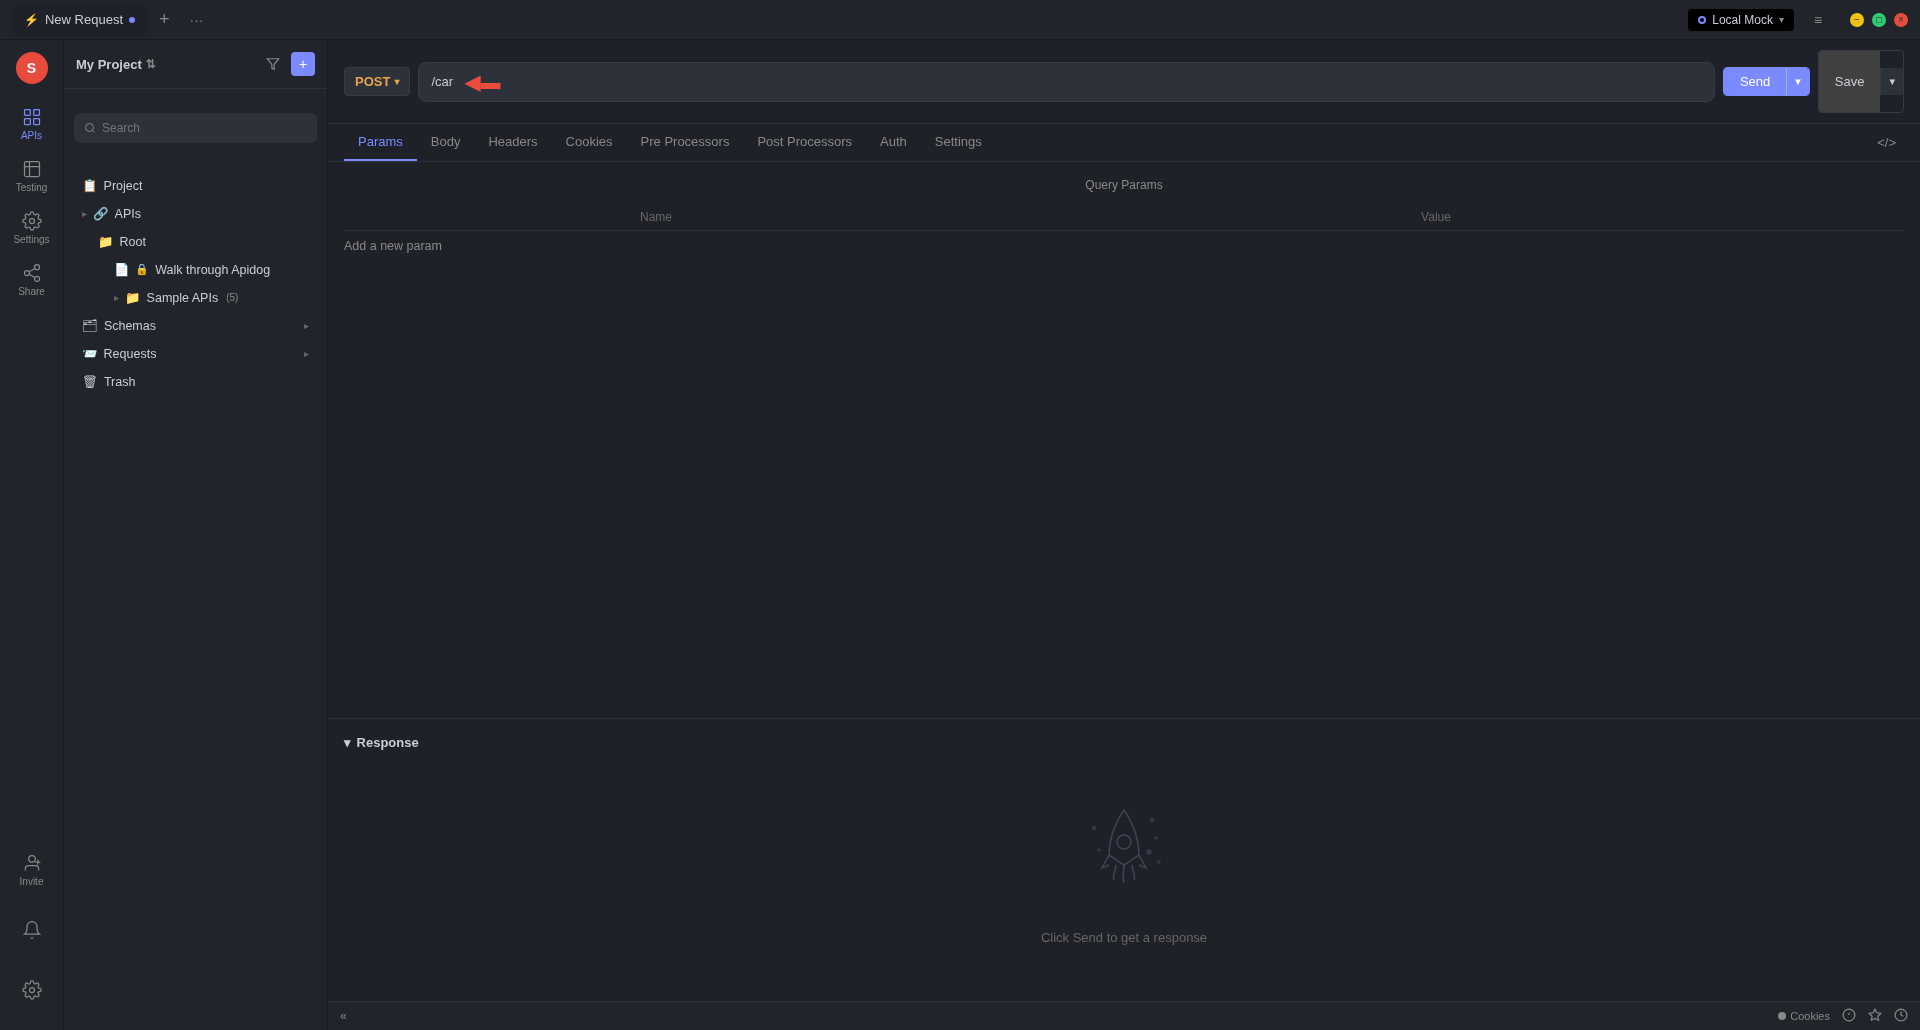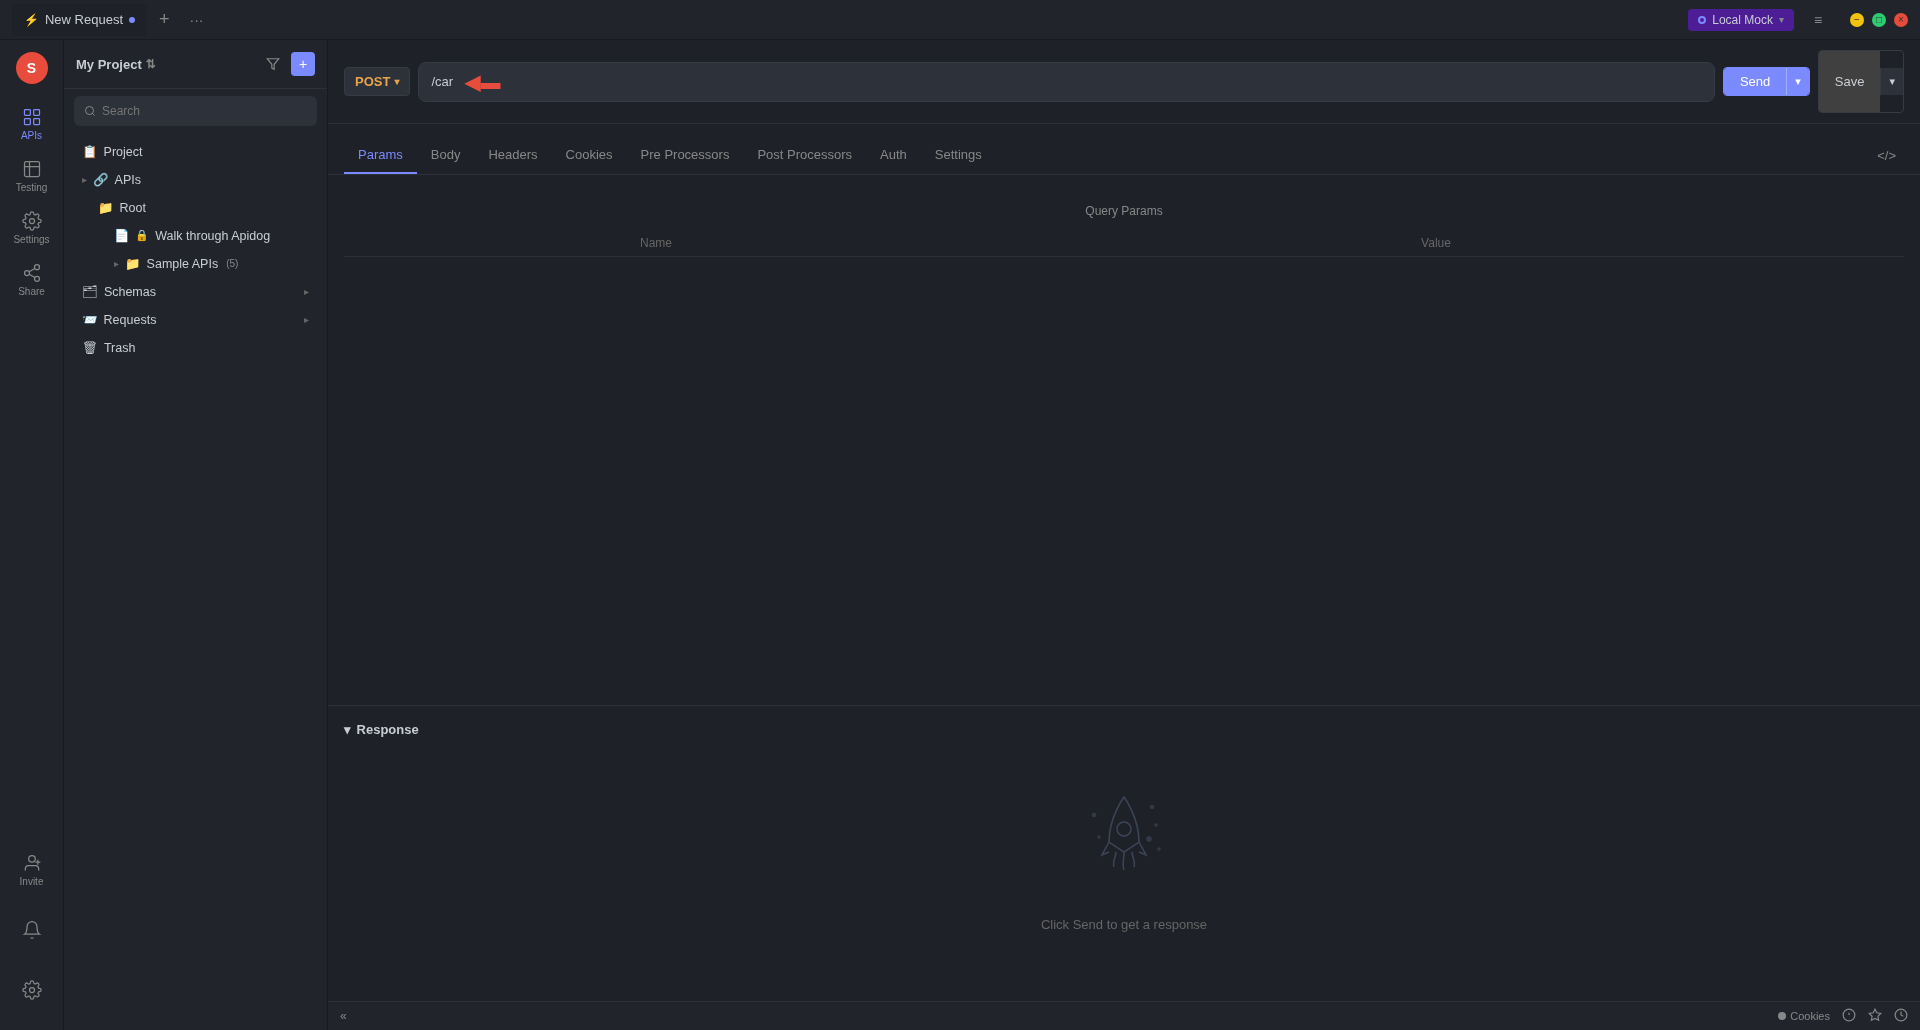--- a/index.html
+++ b/index.html
@@ -73,21 +73,21 @@
     }
     .titlebar-right {
       display: flex;
       align-items: center;
       gap: 12px;
     }
     .local-mock {
       display: flex;
       align-items: center;
       gap: 6px;
-      background: #4c1d95;
+      background: #000000;
       border-radius: 4px;
       padding: 4px 10px;
       font-size: 12px;
       cursor: pointer;
     }
     .local-mock-dot {
       width: 8px;
       height: 8px;
       border: 2px solid #7c8aff;
       border-radius: 50%;
@@ -223,21 +223,21 @@
       background: #7c8aff;
       color: #fff;
       border-radius: 4px;
     }
     .search-bar {
       padding: 8px 10px;
       display: flex;
       align-items: center;
       gap: 6px;
       background: #2c313a;
-      margin: 7px 10px;
+      margin: 24px 10px;
       border-radius: 6px;
     }
     .search-input {
       background: none;
       border: none;
       outline: none;
       color: #888;
       font-size: 12px;
       flex: 1;
     }
@@ -281,21 +281,20 @@
       gap: 4px;
     }
 
     
     .main-content {
       flex: 1;
       display: flex;
       flex-direction: column;
       background: #1e2127;
       overflow: hidden;
-      gap: 13px;
     }
 
     
     .request-bar {
       display: flex;
       align-items: center;
       gap: 8px;
       padding: 10px 16px;
       border-bottom: 1px solid #2c313a;
       background: #1e2127;
@@ -725,20 +724,23 @@
       <div class="code-icon">&lt;/&gt;</div>
     </div>
 
     <div class="params-area">
       <div class="section-label">Query Params</div>
       <div class="params-table">
         <div class="params-header">
           <div class="col-name">Name</div>
           <div class="col-value">Value</div>
         </div>
+        <div class="params-row">
+          <span class="add-param">Add a new param</span>
+        </div>
       </div>
     </div>
 
     <div class="response-section">
       <div class="response-header">
         <span>▾</span>
         <span>Response</span>
       </div>
       <div class="response-body">
         <div class="rocket-container">

